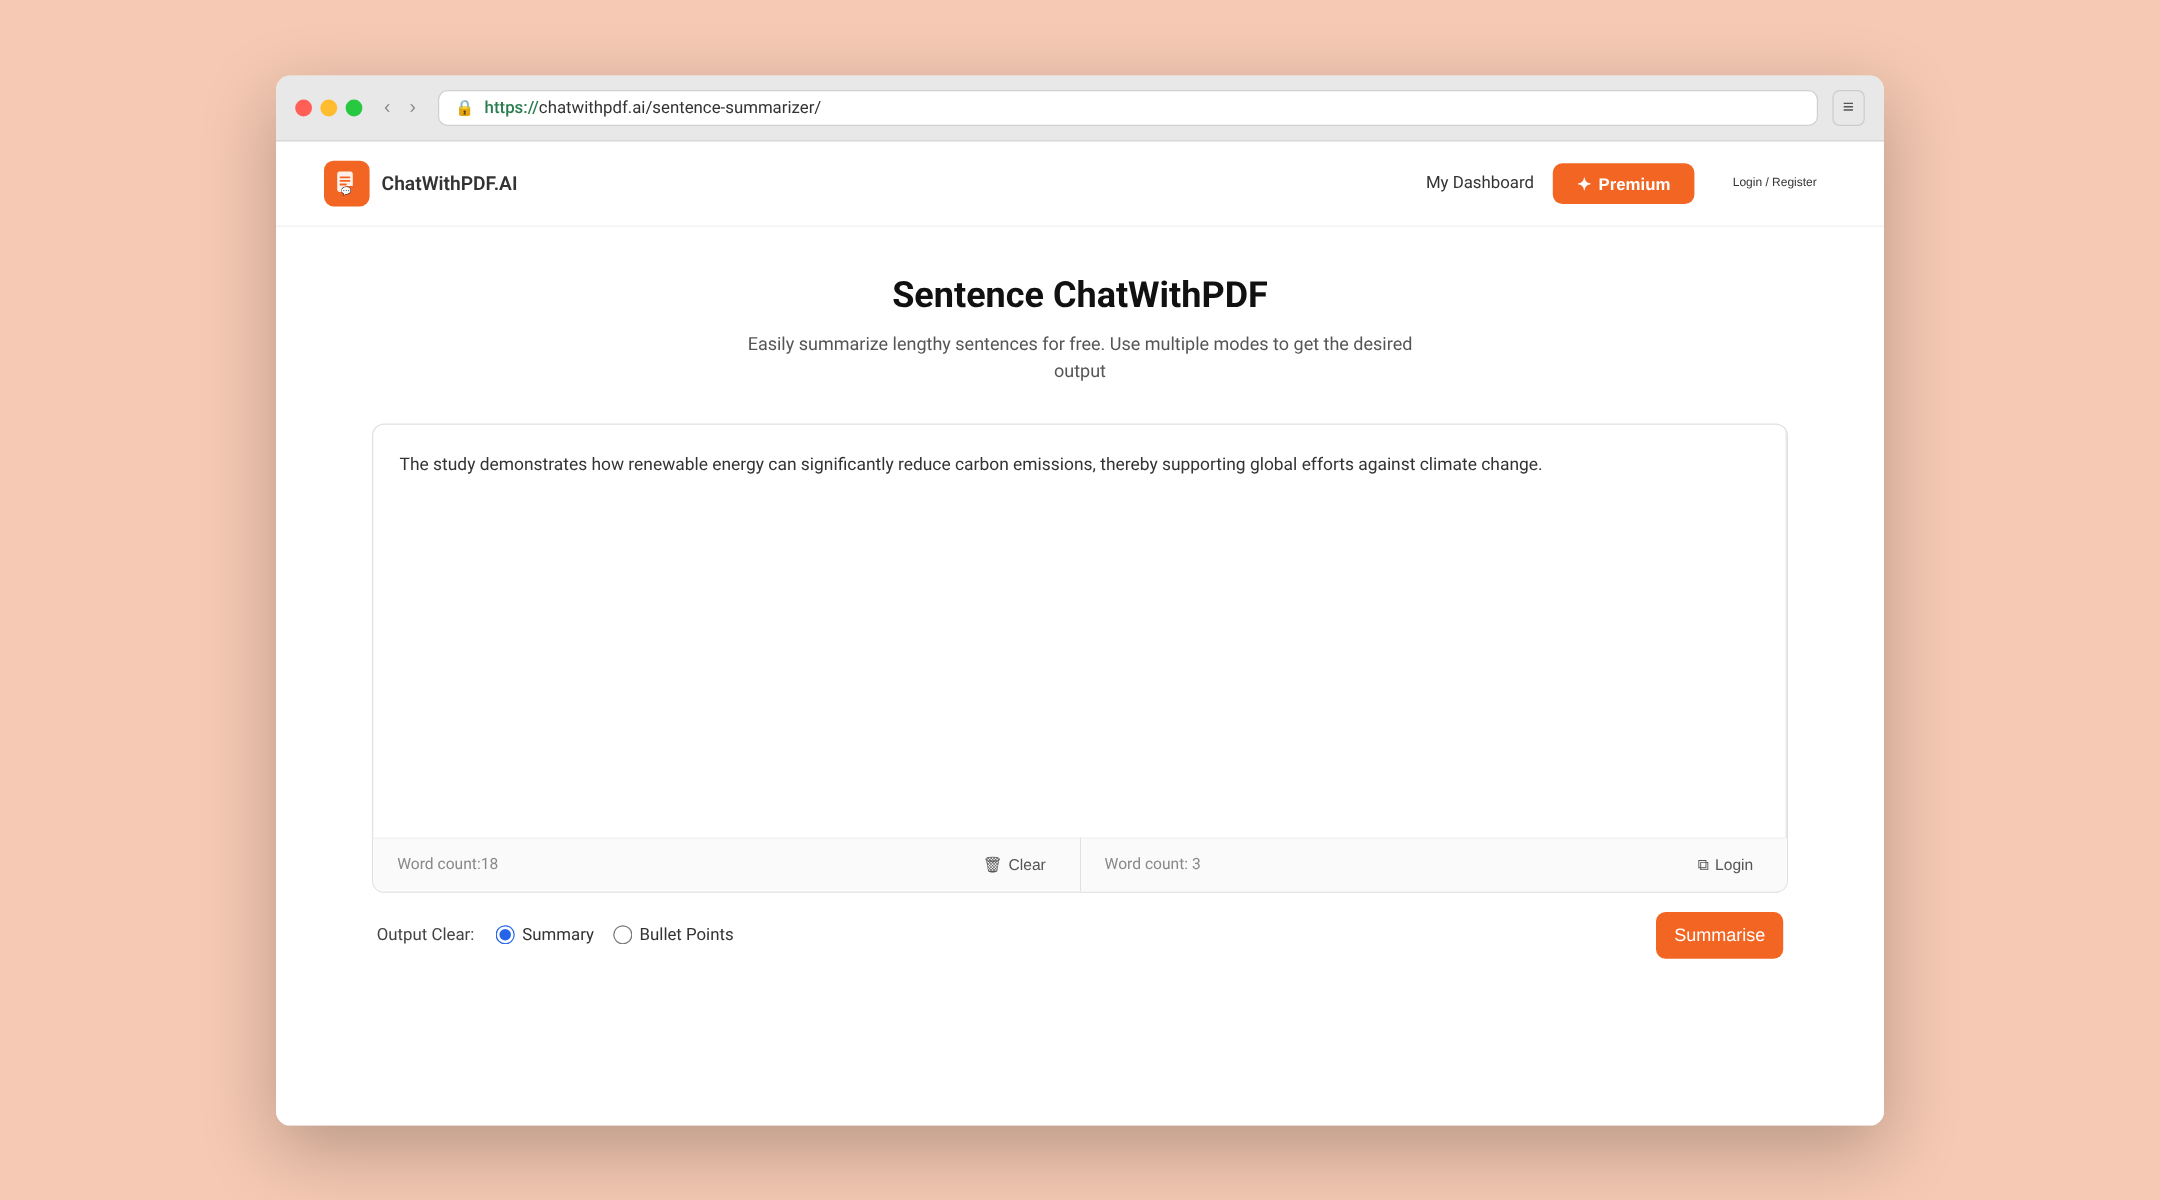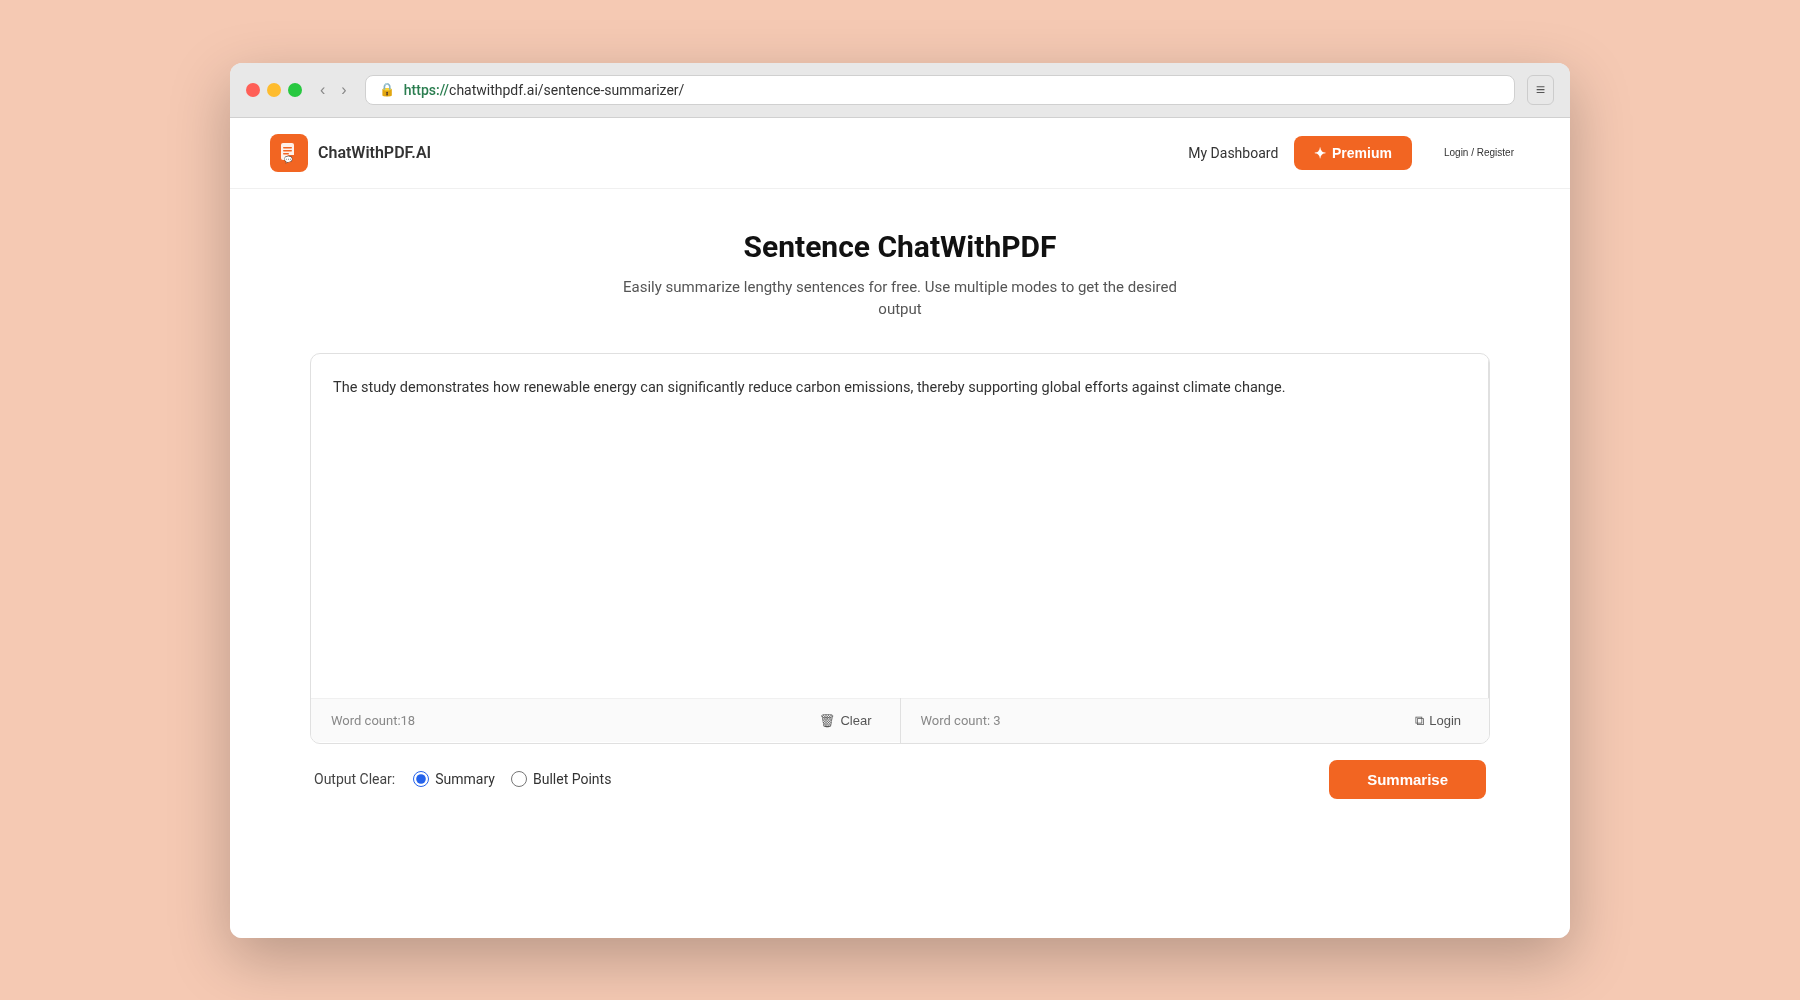--- a/index.html
+++ b/index.html
@@ -318,23 +318,23 @@
       height: 16px;
       cursor: pointer;
       accent-color: #2563eb;
     }
 
     .summarise-btn {
       background: #f26522;
       color: white;
       border: none;
       border-radius: 8px;
-      padding: 11px 38px;
+      padding: 11px 15px;
       font-size: 15px;
-      font-weight: 700;
+      font-weight: 400;
       cursor: pointer;
     }
 
     .panel-divider-footer {
       display: flex;
     }
 
     .panel-footer-half {
       flex: 1;
     }

